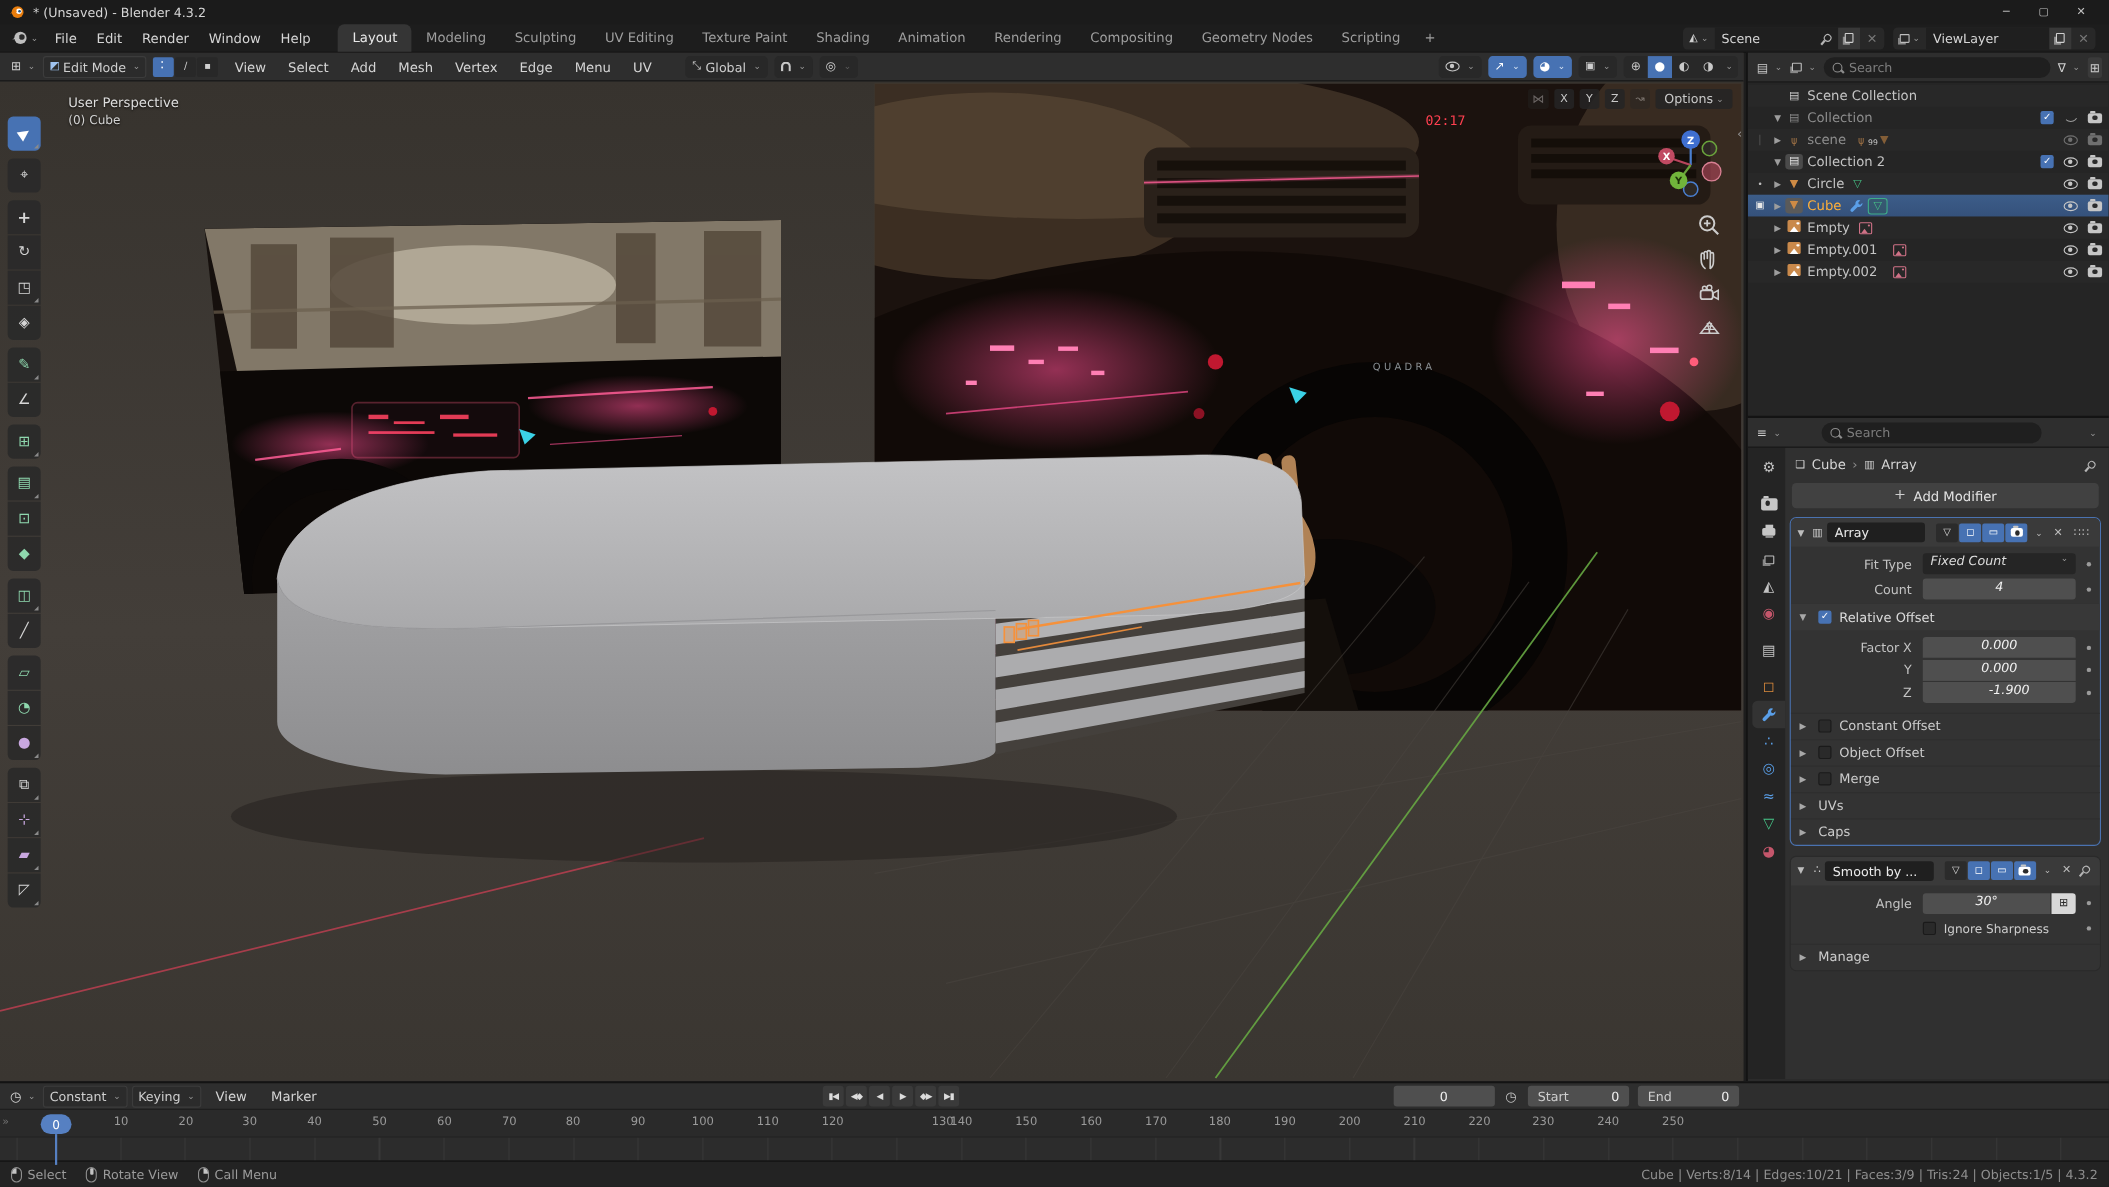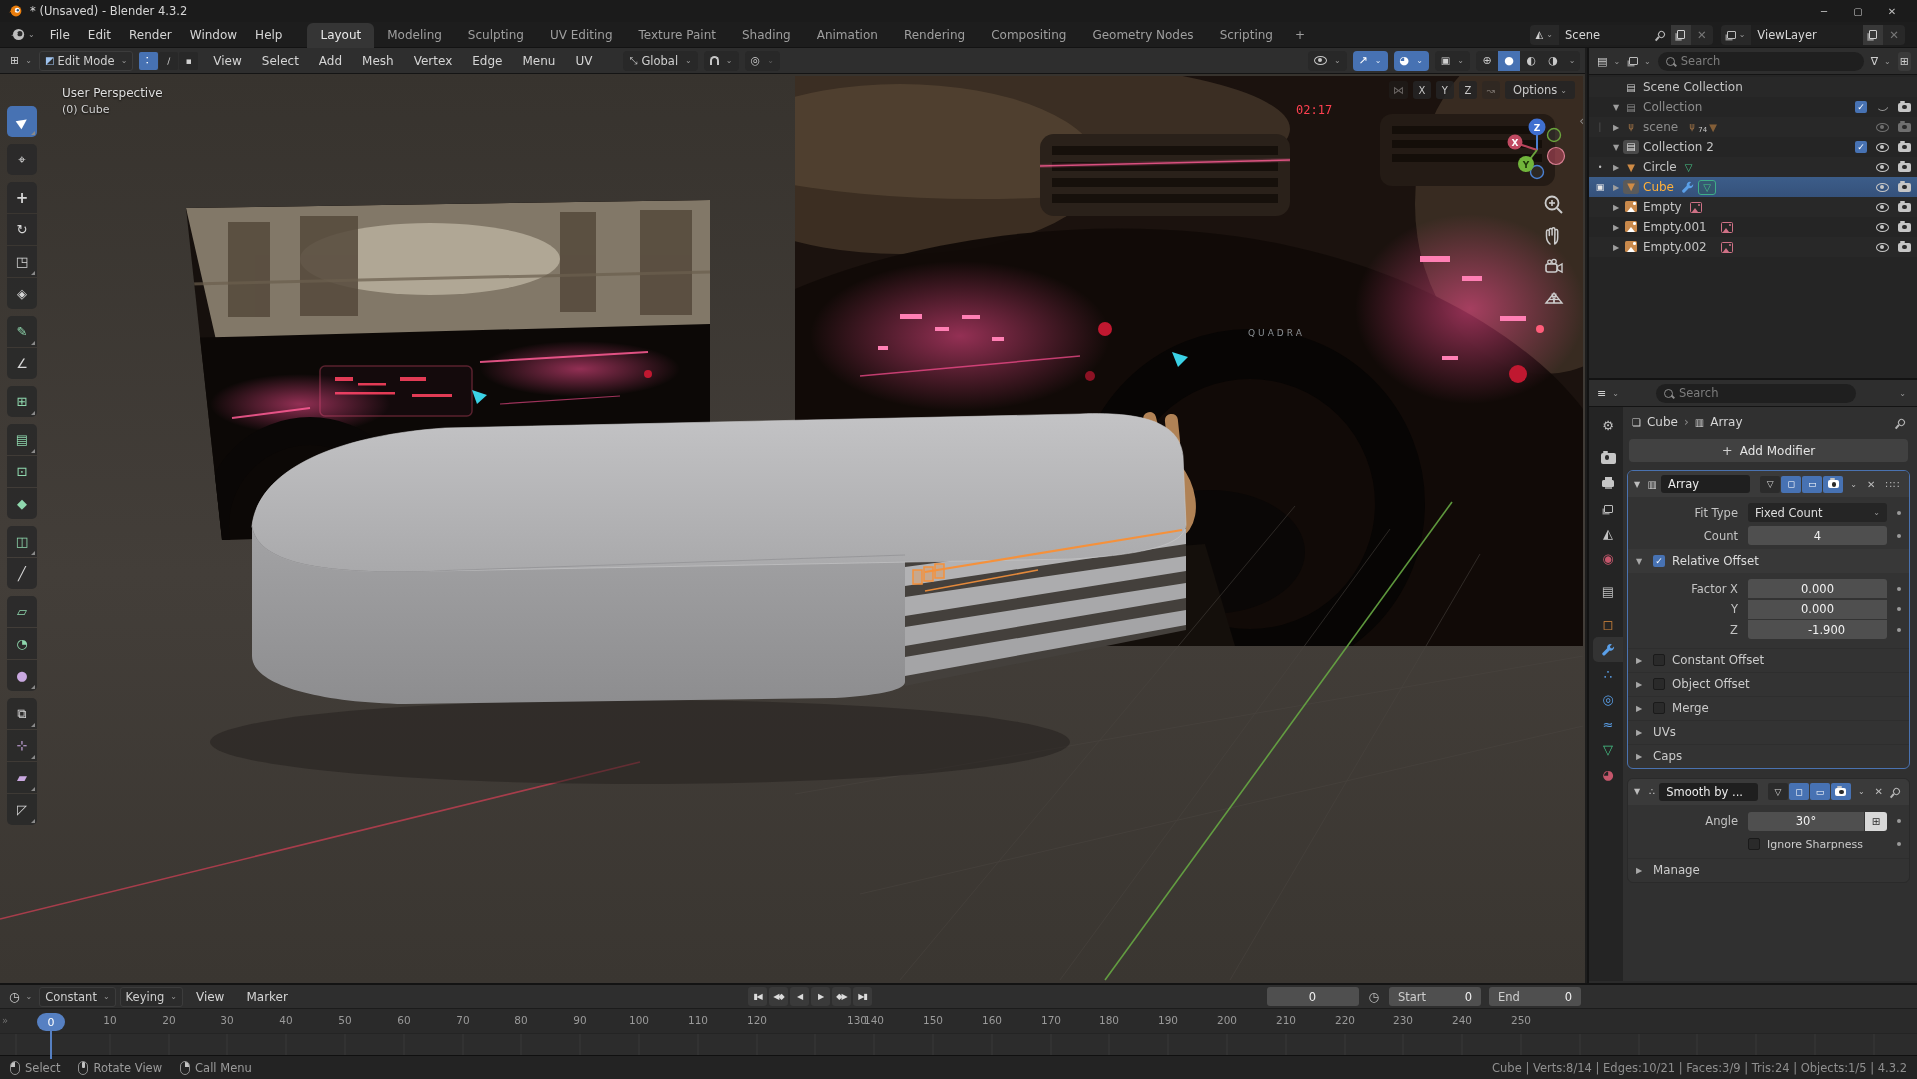--- a/index.html
+++ b/index.html
@@ -15,21 +15,21 @@
     background:#1b1b1b; display:flex; align-items:center; padding:0 8px; color:#d6d6d6; }
   .titlebar .title { margin-left:8px; font-size:11.5px; }
   .winbtns { margin-left:auto; display:flex; gap:0; }
   .winbtns span { width:34px; text-align:center; font-size:10px; color:#c2c2c2; }
 
   
   .topbar { position:absolute; left:0; top:22px; width:1917px; height:26px; background:#1d1d1d;
     border-bottom:1px solid #131313; display:flex; align-items:center; padding:0 4px; }
   .appbtn { display:flex; align-items:center; padding:0 6px; height:22px; border-radius:3px; }
   .menu { padding:0 9px; height:20px; line-height:20px; border-radius:3px; color:#d5d5d5; font-size:12px; }
-  .tabs { display:flex; margin-left:16px; height:26px; align-items:flex-end; }
+  .tabs { display:flex; margin-left:16px; height:26px; align-items:center; }
   .tab { padding:0 13px; height:25px; line-height:25px; color:#9f9f9f; font-size:12px; border-radius:6px 6px 0 0; }
   .tab.active { background:#353535; color:#e8e8e8; }
   .tab.plus { padding:0 9px; color:#9f9f9f; }
   .widget { display:flex; align-items:center; height:20px; margin-right:8px; background:#282828; border-radius:4px; overflow:hidden; }
   .wseg { display:flex; align-items:center; padding:0 6px; height:100%; font-size:11.5px; color:#d7d7d7; }
   .wseg.namefield { width:112px; background:#1f1f1f; }
   .wseg.btn { background:#383838; }
 
   
   .i-eye { display:inline-block; width:13px; height:9px; border:1.3px solid #c6c6c6; border-radius:50%; position:relative; }
@@ -143,21 +143,21 @@
   .mpanel.activeb { border:1.5px solid #4a72b0; }
   .mpanel-h { height:26px; background:#3a3a3a; display:flex; align-items:center; padding:0 6px; gap:4px; }
   .mpanel-h .exp { color:#bdbdbd; font-size:8px; width:12px; }
   .mname { width:108px; height:18px; background:#1f1f1f; border-radius:3px; display:flex; align-items:center; padding:0 7px; color:#ececec; font-size:11.5px; }
   .pbtns { display:flex; gap:1px; margin-left:6px; }
   .pbtn { width:20px; height:17px; border-radius:2px; background:#2b2b2b; display:flex; align-items:center; justify-content:center; font-size:9px; color:#d6d6d6; }
   .pbtn.on { background:#4772b3; color:#fff; }
   .hx { color:#bdbdbd; font-size:10px; padding:0 3px; }
   .prow { height:23px; display:flex; align-items:center; padding-right:22px; position:relative; }
   .plabel { width:120px; text-align:right; padding-right:10px; color:#c3c3c3; font-size:11.5px; flex:none; }
-  .pfield { flex:1; height:19px; background:#4f4f4f; border-radius:3px; display:flex; align-items:center; justify-content:center; color:#f2f2f2; font-size:11.5px; }
+  .pfield { flex:1; height:19px; background:#4f4f4f; border-radius:3px; display:flex; align-items:flex-start; justify-content:center; color:#f2f2f2; font-size:11.5px;font-style:italic; }
   .pfield.dropdown { background:#252525; justify-content:flex-start; padding:0 7px; color:#dedede; }
   .pfield.dropdown .cdn { margin-left:auto; }
   .stack .pfield { border-radius:0; }
   .stack.first .pfield { border-radius:3px 3px 0 0; }
   .stack.last .pfield { border-radius:0 0 3px 3px;padding-left:18px; }
   .stack { height:19.5px; margin-bottom:1px; }
   .dot { position:absolute; right:8px; top:50%; margin-top:-2px; width:4px; height:4px; border-radius:50%; background:#9b9b9b; }
   .subhead { height:24px; background:#383838; display:flex; align-items:center; gap:7px; padding:0 8px; color:#dcdcdc; font-size:11.8px; margin-top:2px; }
   .foldrow { height:24px; display:flex; align-items:center; gap:7px; padding:0 8px; color:#cccccc; font-size:11.8px; border-top:1px solid #2e2e2e; }
   .exp8 { color:#a8a8a8; font-size:8px; width:10px; }
@@ -609,21 +609,21 @@
           <span class="i-eye closed"></span>
           <span class="i-cam"></span>
         </span>
       </div>
       <div class="trow grayed">
         <span class="gut" style="color:#5e5e5e">│</span>
           <span class="exp">▶</span>
         <span class="oic" style="color:#9a6f44;transform:rotate(180deg)">⋔</span>
         <span class="lbl">scene</span>
         <span class="oic" style="color:#9a6f44;transform:rotate(180deg);margin-left:6px">⋔</span>
-        <span class="badge99">74</span>
+        <span class="badge99">99</span>
         <span class="objtri" style="opacity:.55">▼</span>
         <span class="toggles">
           <span class="i-eye dim"></span>
           <span class="i-cam dim"></span>
         </span>
       </div>
       <div class="trow">
         <span class="gut"></span>
           <span class="exp">▼</span>
         <span class="oic" style="color:#e4e4e4;background:#4a4a4a;border-radius:3px;height:14px;line-height:14px">▤</span>

